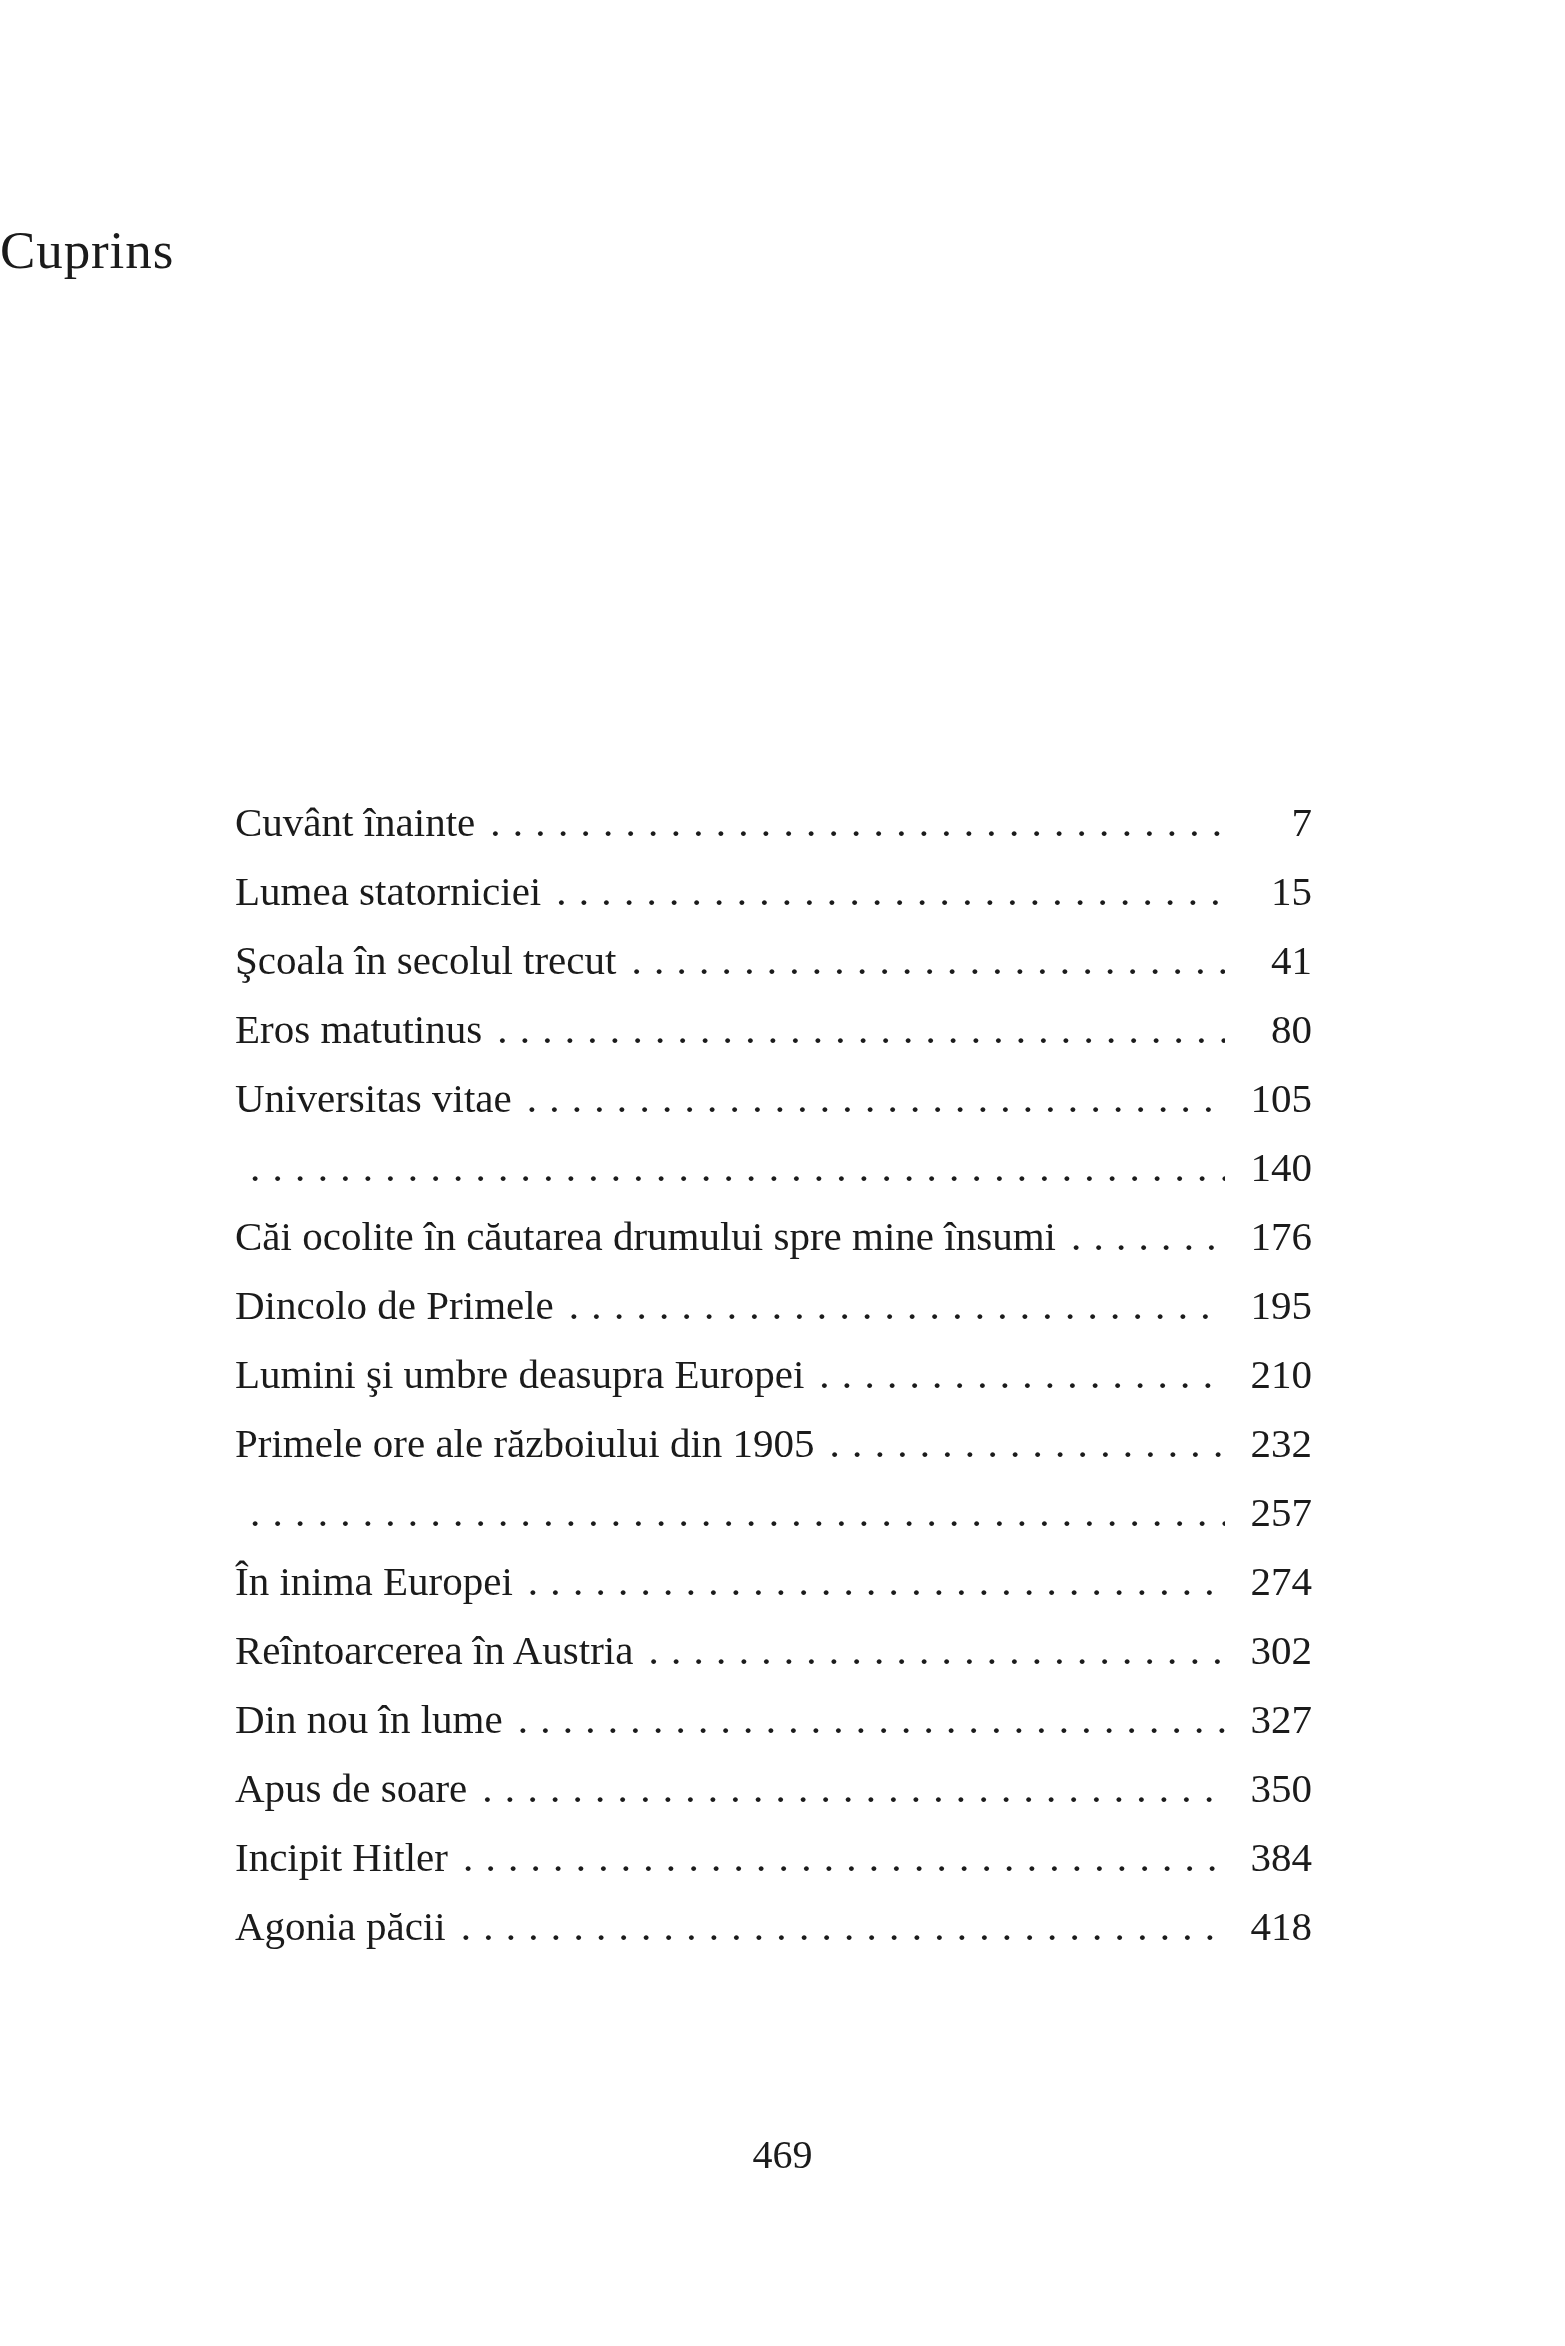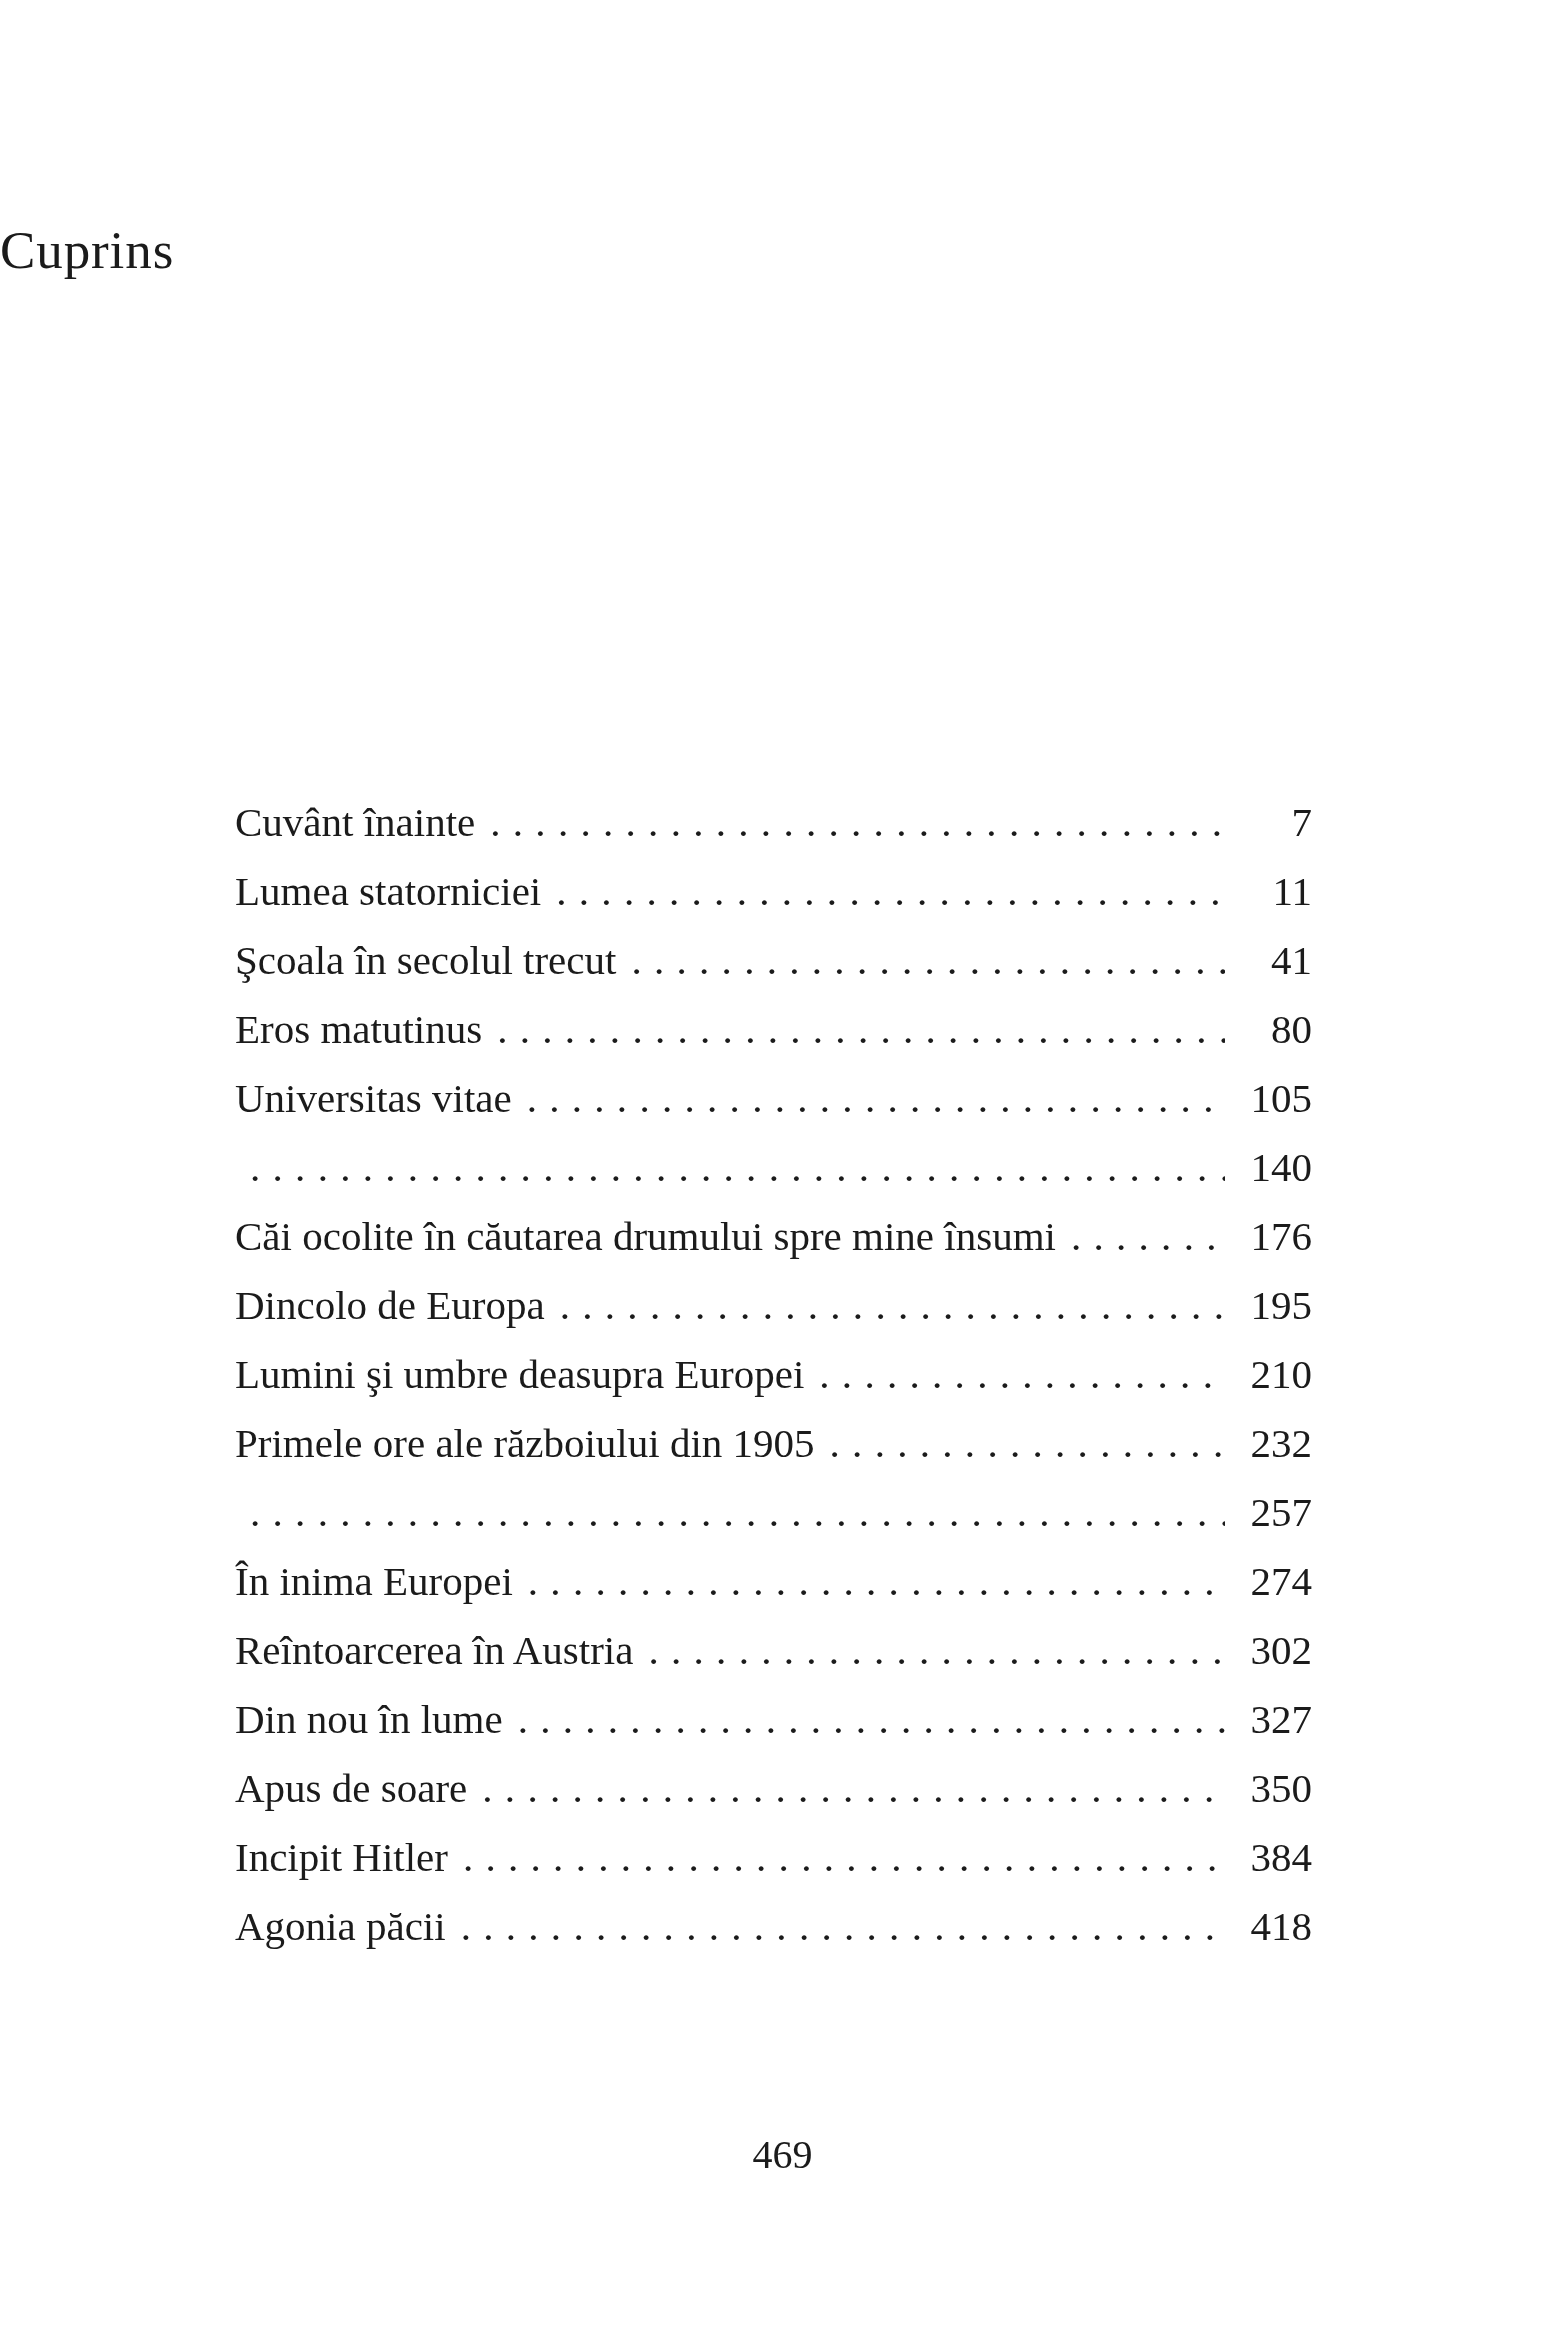--- a/index.html
+++ b/index.html
@@ -79,21 +79,21 @@
 <ul class="toc-list">
   <li class="toc-row">
     <span class="toc-label">Cuvânt înainte</span>
     <span class="toc-leader" aria-hidden="true">................................................................................</span>
     <span class="toc-page">7</span>
   </li>
 
   <li class="toc-row">
     <span class="toc-label">Lumea statorniciei</span>
     <span class="toc-leader" aria-hidden="true">................................................................................</span>
-    <span class="toc-page">11</span>
+    <span class="toc-page">15</span>
   </li>
 
   <li class="toc-row">
     <span class="toc-label">Şcoala în secolul trecut</span>
     <span class="toc-leader" aria-hidden="true">................................................................................</span>
     <span class="toc-page">41</span>
   </li>
 
   <li class="toc-row">
     <span class="toc-label">Eros matutinus</span>
@@ -112,21 +112,21 @@
     <span class="toc-page">140</span>
   </li>
 
   <li class="toc-row">
     <span class="toc-label">Căi ocolite în căutarea drumului spre mine însumi</span>
     <span class="toc-leader" aria-hidden="true">................................................................................</span>
     <span class="toc-page">176</span>
   </li>
 
   <li class="toc-row">
-    <span class="toc-label">Dincolo de Europa</span>
+    <span class="toc-label">Dincolo de Primele</span>
     <span class="toc-leader" aria-hidden="true">................................................................................</span>
     <span class="toc-page">195</span>
   </li>
 
   <li class="toc-row">
     <span class="toc-label">Lumini şi umbre deasupra Europei</span>
     <span class="toc-leader" aria-hidden="true">................................................................................</span>
     <span class="toc-page">210</span>
   </li>
 

